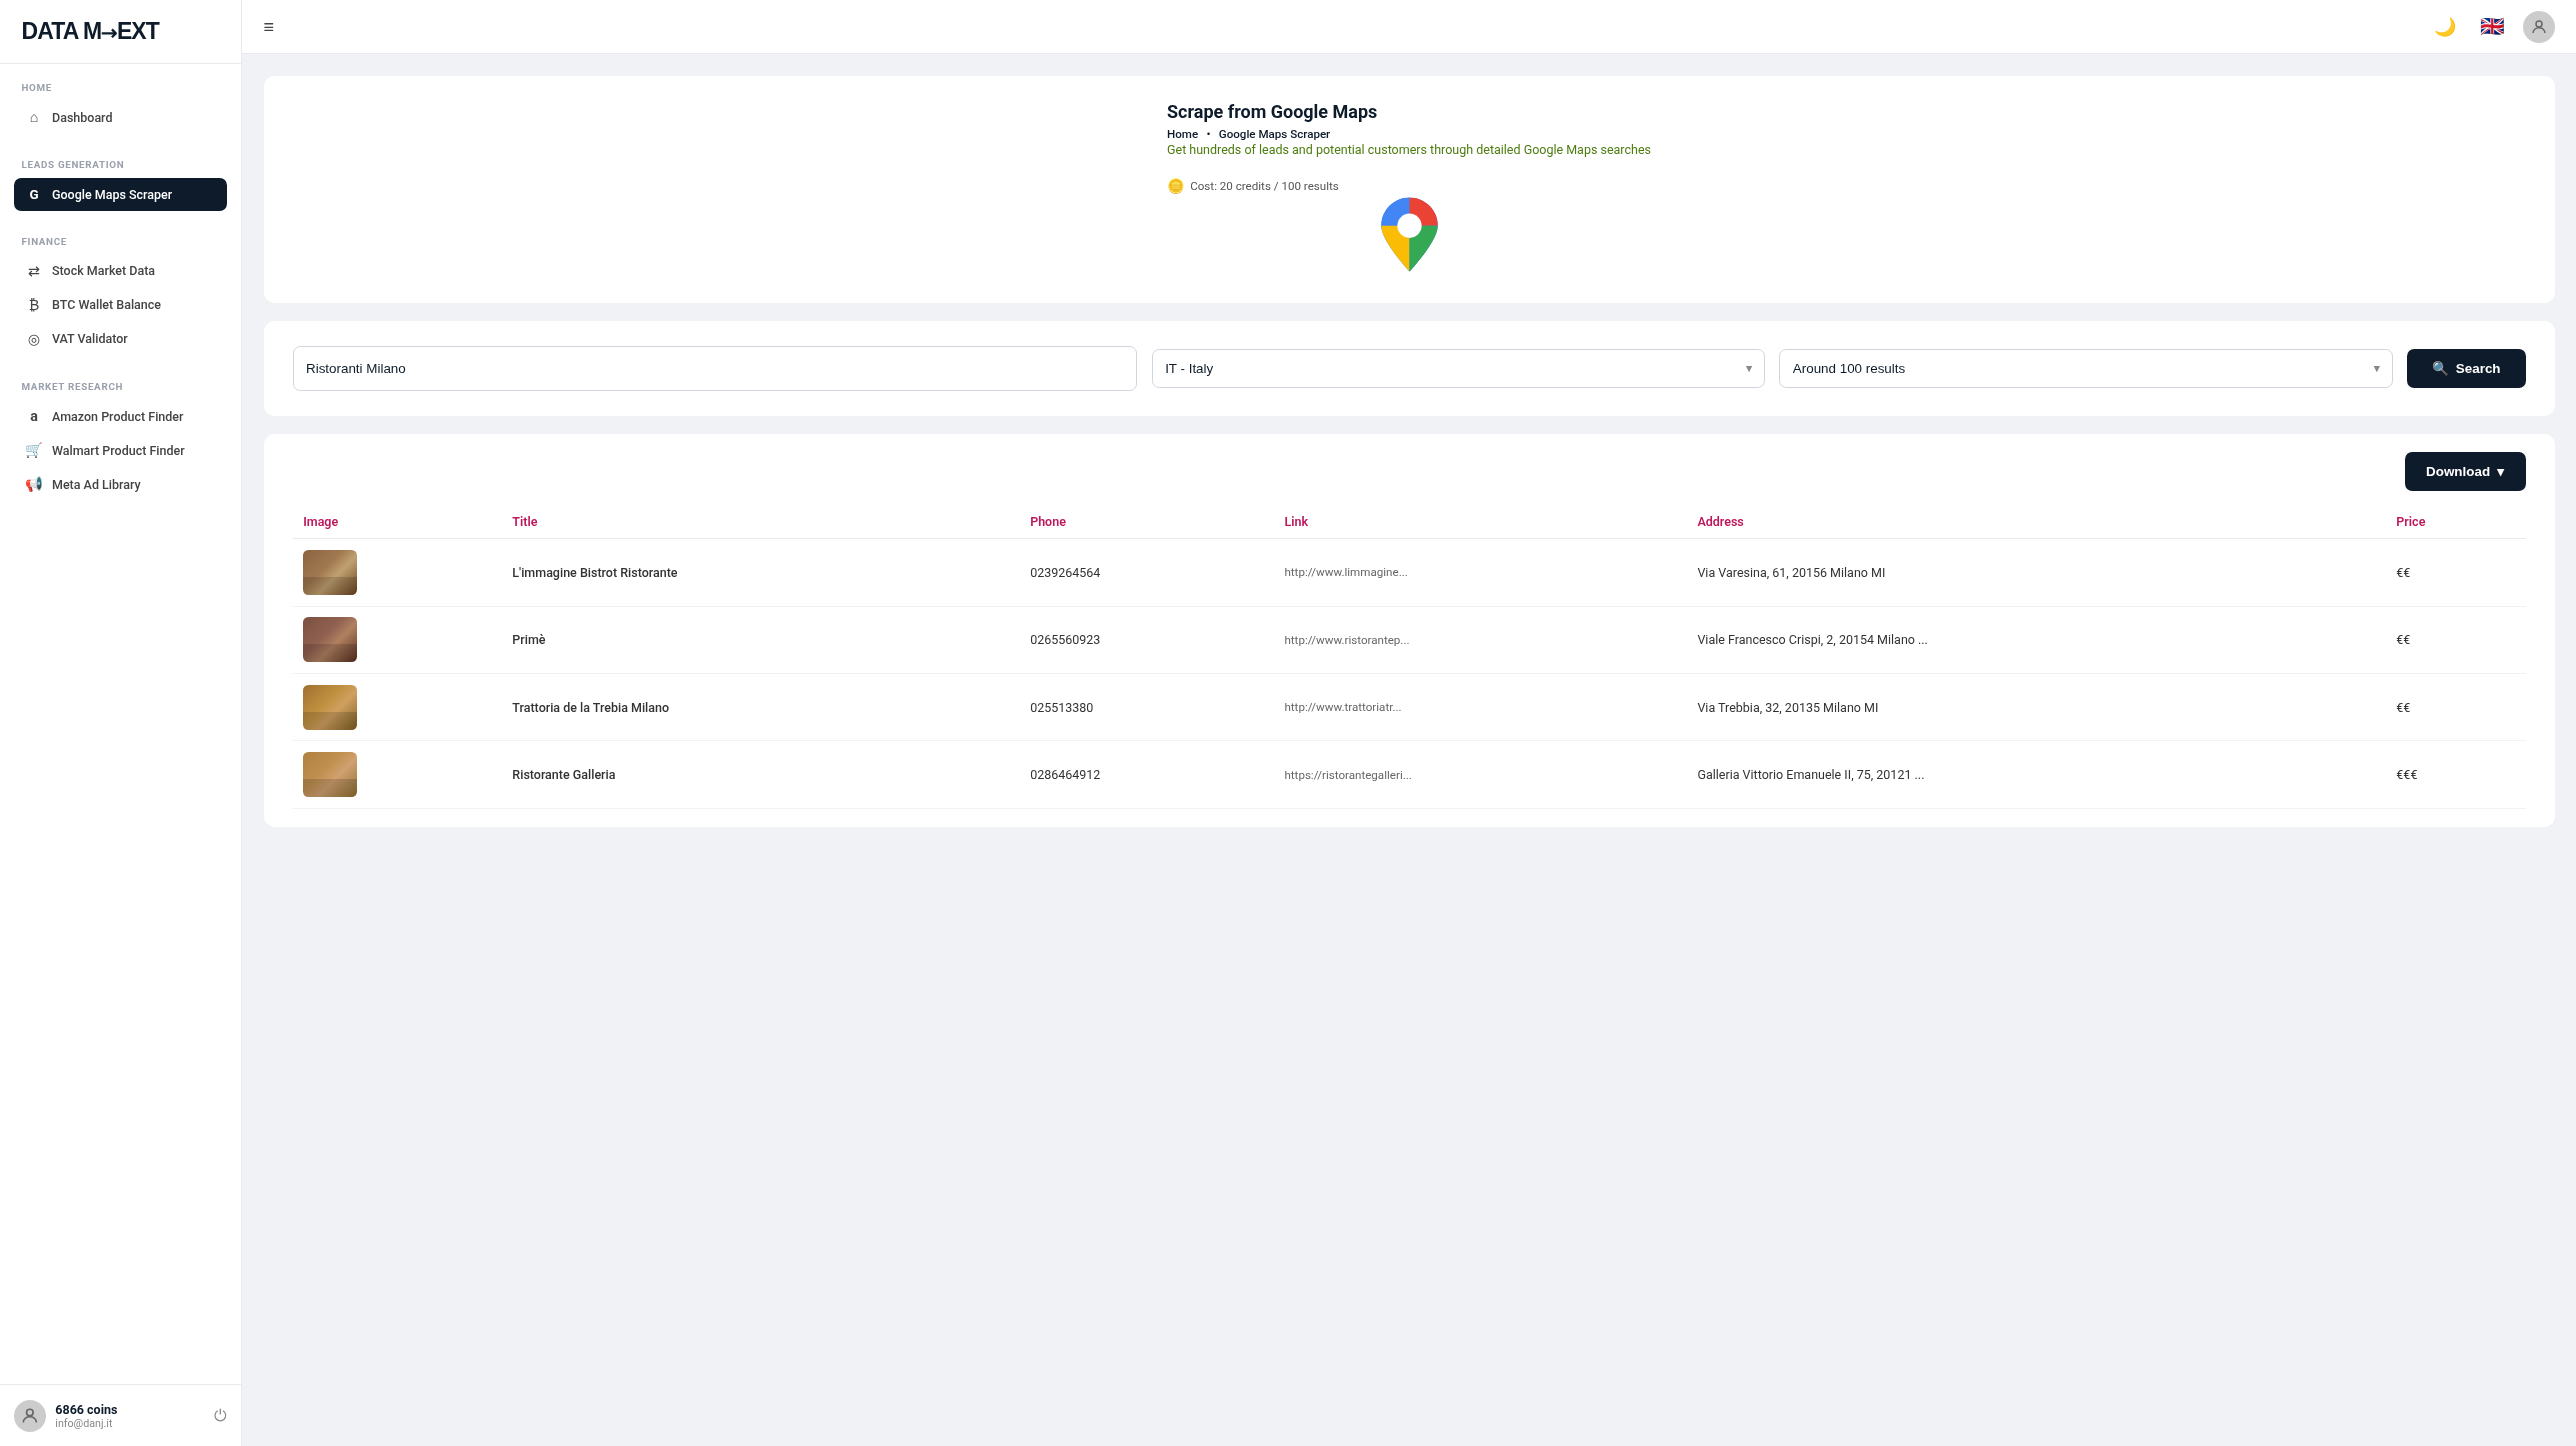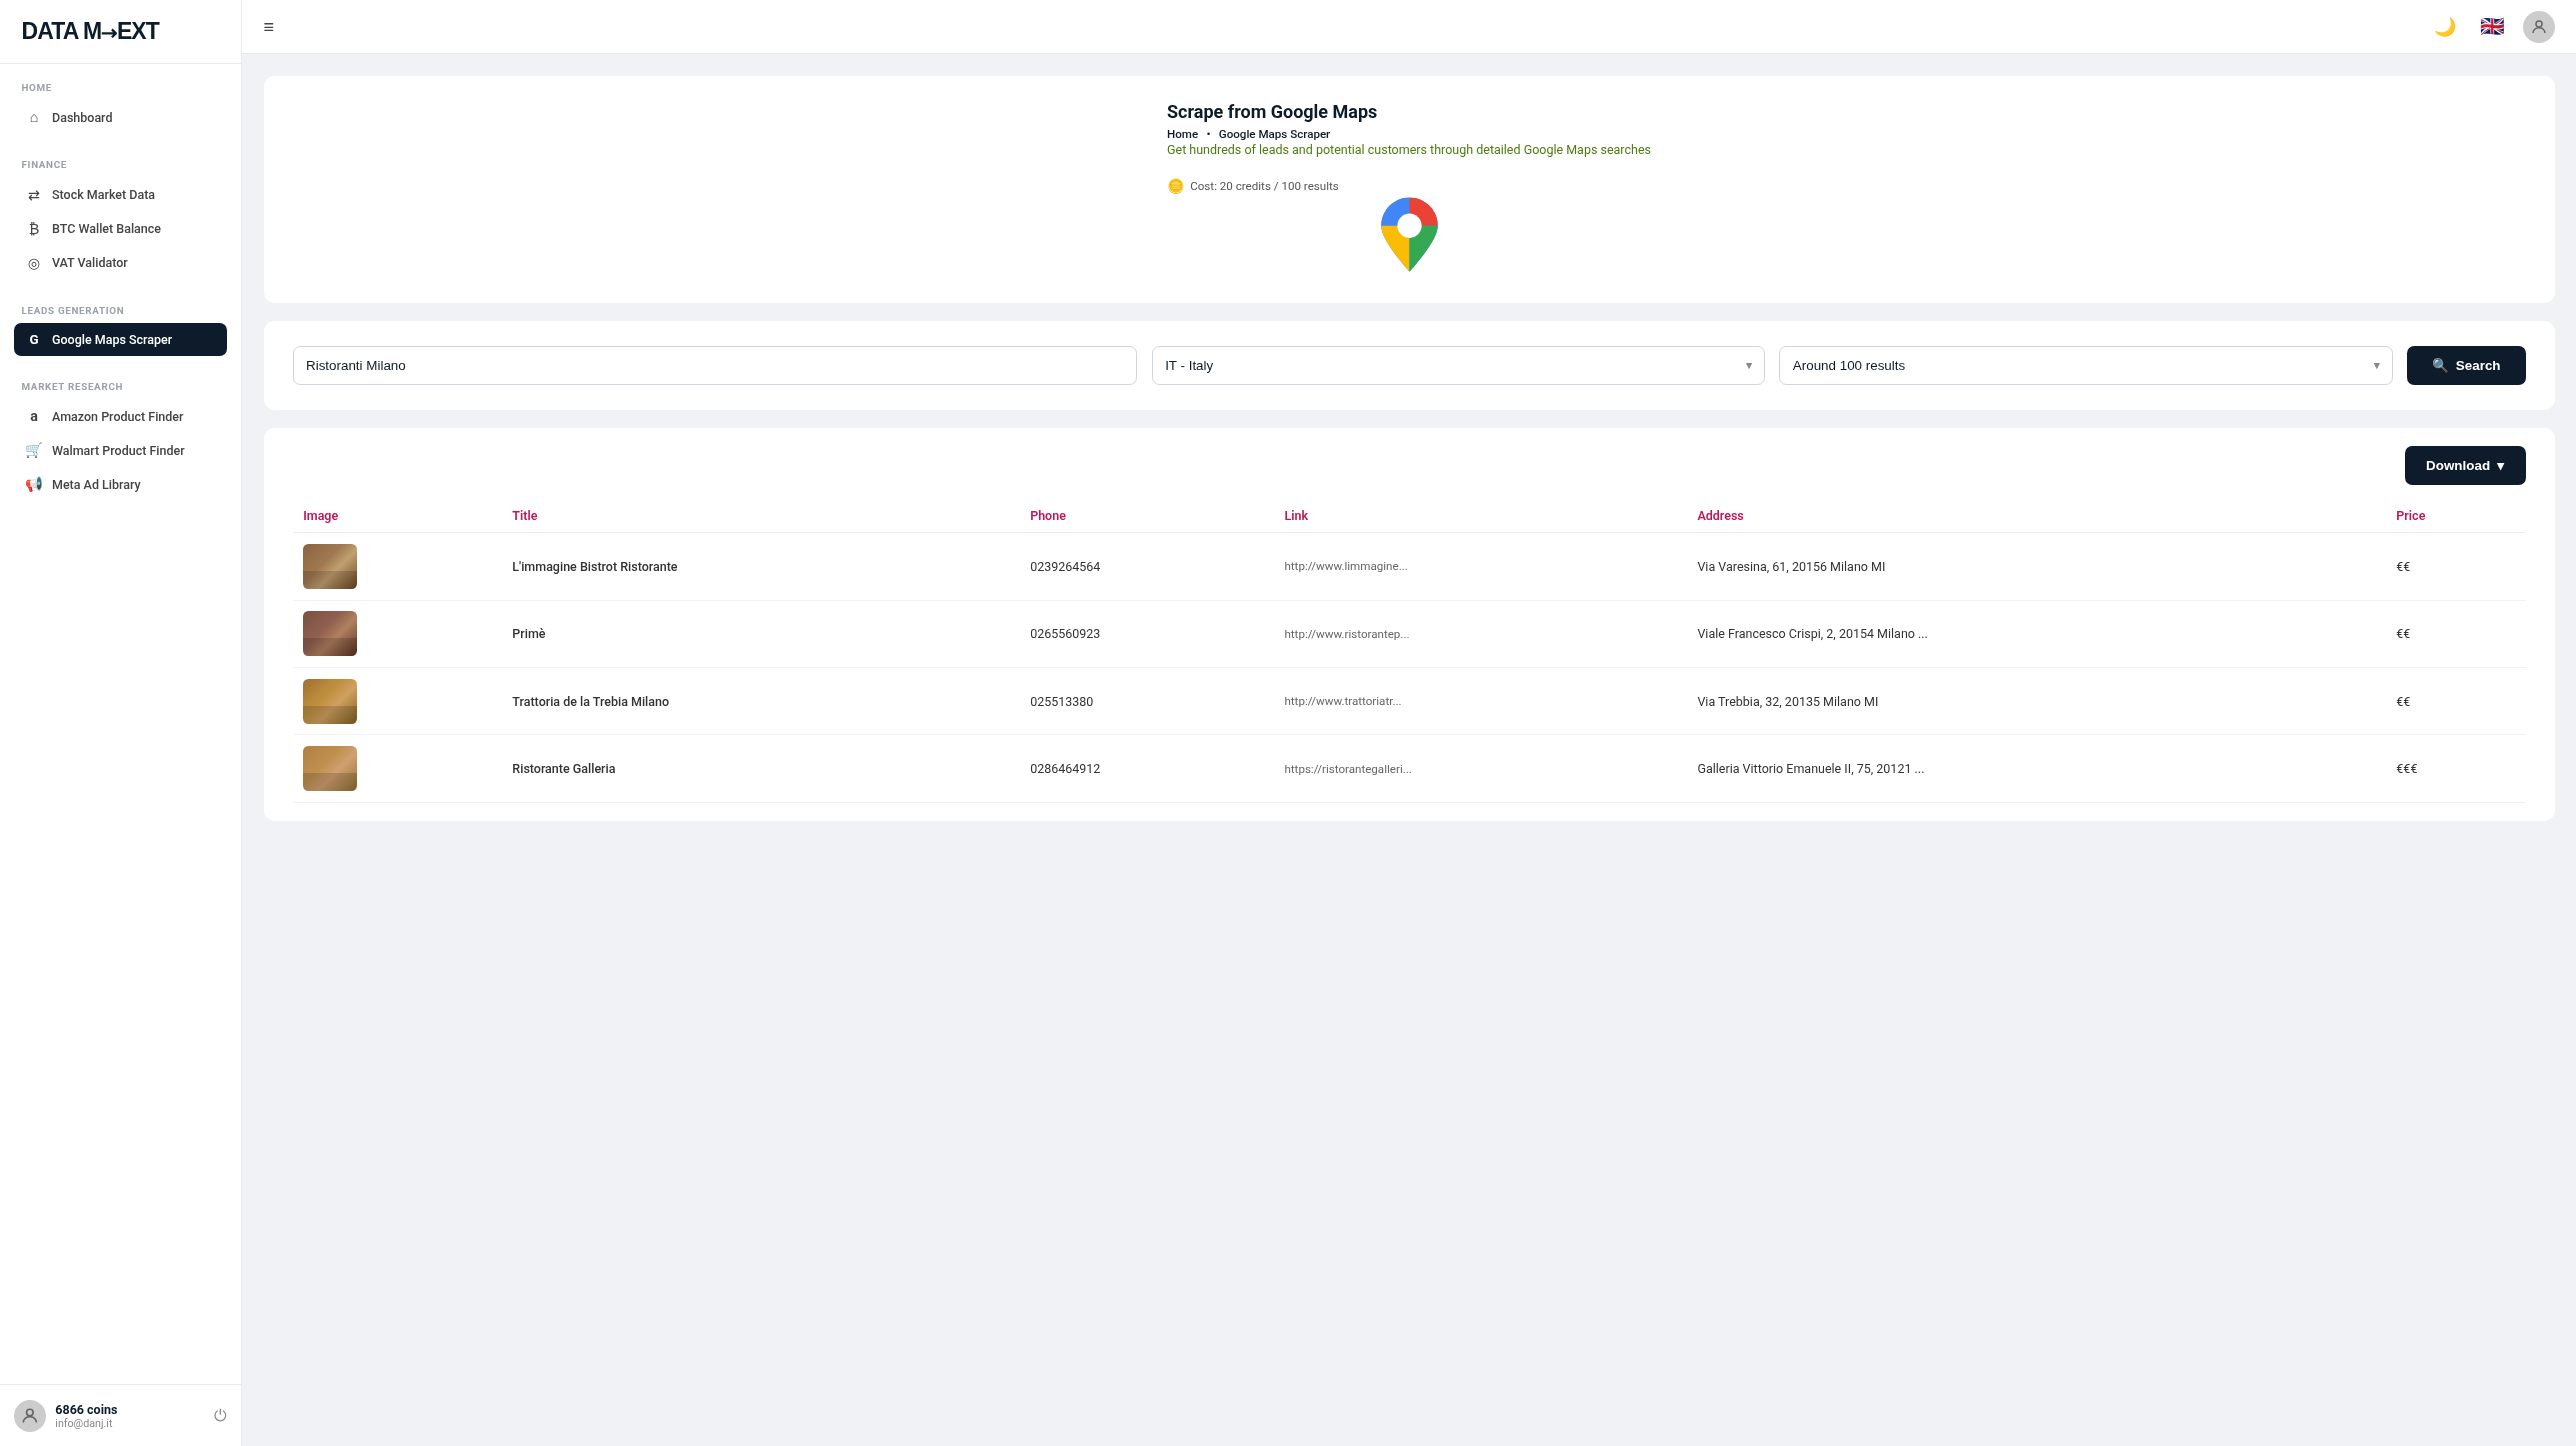--- a/index.html
+++ b/index.html
@@ -42,21 +42,21 @@
     .breadcrumb-dot { margin: 0 5.4px; }
     .header-card-desc { font-size: 12.5px; color: #4d7c0f; margin-bottom: 21px; }
     .header-card-cost { font-size: 11.6px; color: #555; display: flex; align-items: center; gap: 5.4px; }
     .cost-icon { font-size: 14.3px; }
 
     
     .gmaps-logo { width: 81px; height: 81px; }
 
     
     .search-card { background: #fff; border-radius: 10.7px; padding: 25px 29px; margin-bottom: 18px; display: flex; align-items: center; gap: 14.3px; }
-    .search-input { flex: 2; height: 39px; border: 1.3px solid #d0d5dd; border-radius: 7.2px; padding: 0 12.5px; font-size: 13.4px; color: #0d1b2a; outline: none; }
+    .search-input { flex: 2; height: 45px; border: 1.3px solid #d0d5dd; border-radius: 7.2px; padding: 0 12.5px; font-size: 13.4px; color: #0d1b2a; outline: none; }
     .select-wrap { position: relative; flex: 1.5; }
     .search-select { width: 100%; height: 39px; border: 1.3px solid #d0d5dd; border-radius: 7.2px; padding: 0 32px 0 12.5px; font-size: 13.4px; color: #0d1b2a; background: #fff; appearance: none; outline: none; cursor: pointer; }
     .select-arrow { position: absolute; right: 10.7px; top: 50%; transform: translateY(-50%); pointer-events: none; color: #888; font-size: 10.7px; }
     .search-button { height: 39px; padding: 0 25px; background: #0d1b2a; color: #fff; border: none; border-radius: 7.2px; font-size: 13.4px; font-weight: 600; cursor: pointer; display: flex; align-items: center; gap: 7.2px; white-space: nowrap; }
 
     
     .results-card { background: #fff; border-radius: 10.7px; padding: 18px 29px; }
     .results-toolbar { display: flex; justify-content: flex-end; margin-bottom: 14.3px; }
     .download-button { height: 39px; padding: 0 21.5px; background: #0d1b2a; color: #fff; border: none; border-radius: 7.2px; font-size: 13.4px; font-weight: 600; cursor: pointer; display: flex; align-items: center; gap: 7.2px; }
 
@@ -79,40 +79,40 @@
 
   <div class="sidebar-section">
     <div class="sidebar-section-label">HOME</div>
     <div class="sidebar-item">
       <span class="item-icon">⌂</span>
       <span>Dashboard</span>
     </div>
   </div>
 
   <div class="sidebar-section">
-    <div class="sidebar-section-label">FINANCE</div>
-    <div class="sidebar-item">
-      <span class="item-icon">⇄</span>
-      <span>Stock Market Data</span>
-    </div>
-    <div class="sidebar-item">
-      <span class="item-icon">₿</span>
-      <span>BTC Wallet Balance</span>
-    </div>
-    <div class="sidebar-item">
-      <span class="item-icon">◎</span>
-      <span>VAT Validator</span>
-    </div>
-  </div>
-
-  <div class="sidebar-section">
     <div class="sidebar-section-label">LEADS GENERATION</div>
     <div class="sidebar-item active">
       <span class="item-icon" style="font-weight:700;font-size:13.4px;">G</span>
       <span>Google Maps Scraper</span>
+    </div>
+  </div>
+
+  <div class="sidebar-section">
+    <div class="sidebar-section-label">FINANCE</div>
+    <div class="sidebar-item">
+      <span class="item-icon">⇄</span>
+      <span>Stock Market Data</span>
+    </div>
+    <div class="sidebar-item">
+      <span class="item-icon">₿</span>
+      <span>BTC Wallet Balance</span>
+    </div>
+    <div class="sidebar-item">
+      <span class="item-icon">◎</span>
+      <span>VAT Validator</span>
     </div>
   </div>
 
   <div class="sidebar-section">
     <div class="sidebar-section-label">MARKET RESEARCH</div>
     <div class="sidebar-item">
       <span class="item-icon" style="font-weight:700;">a</span>
       <span>Amazon Product Finder</span>
     </div>
     <div class="sidebar-item">

